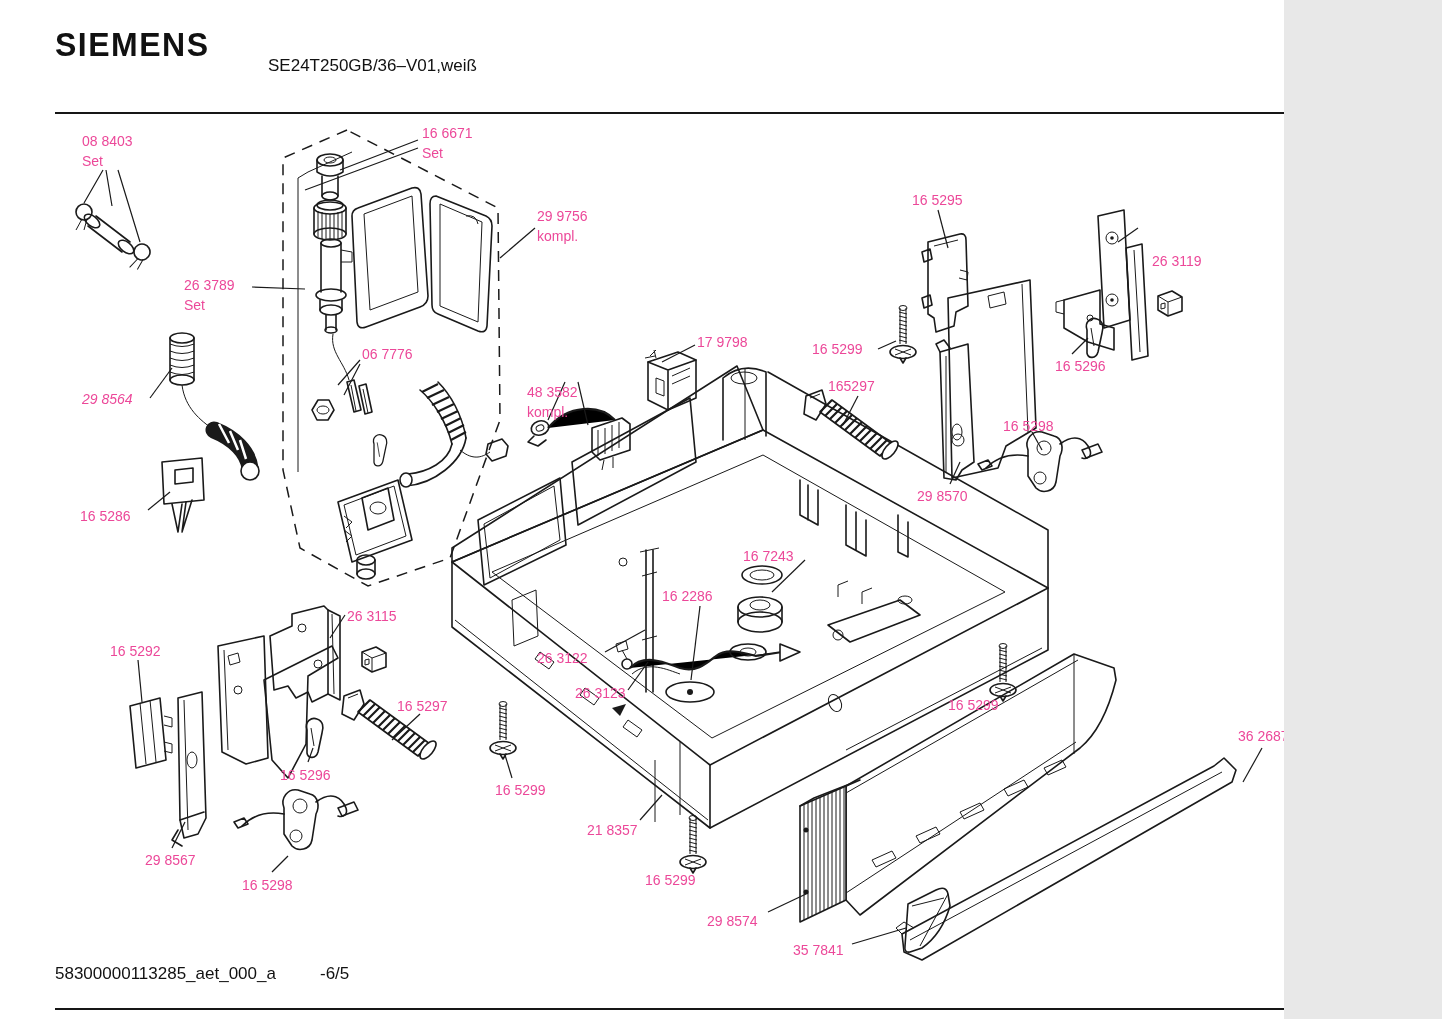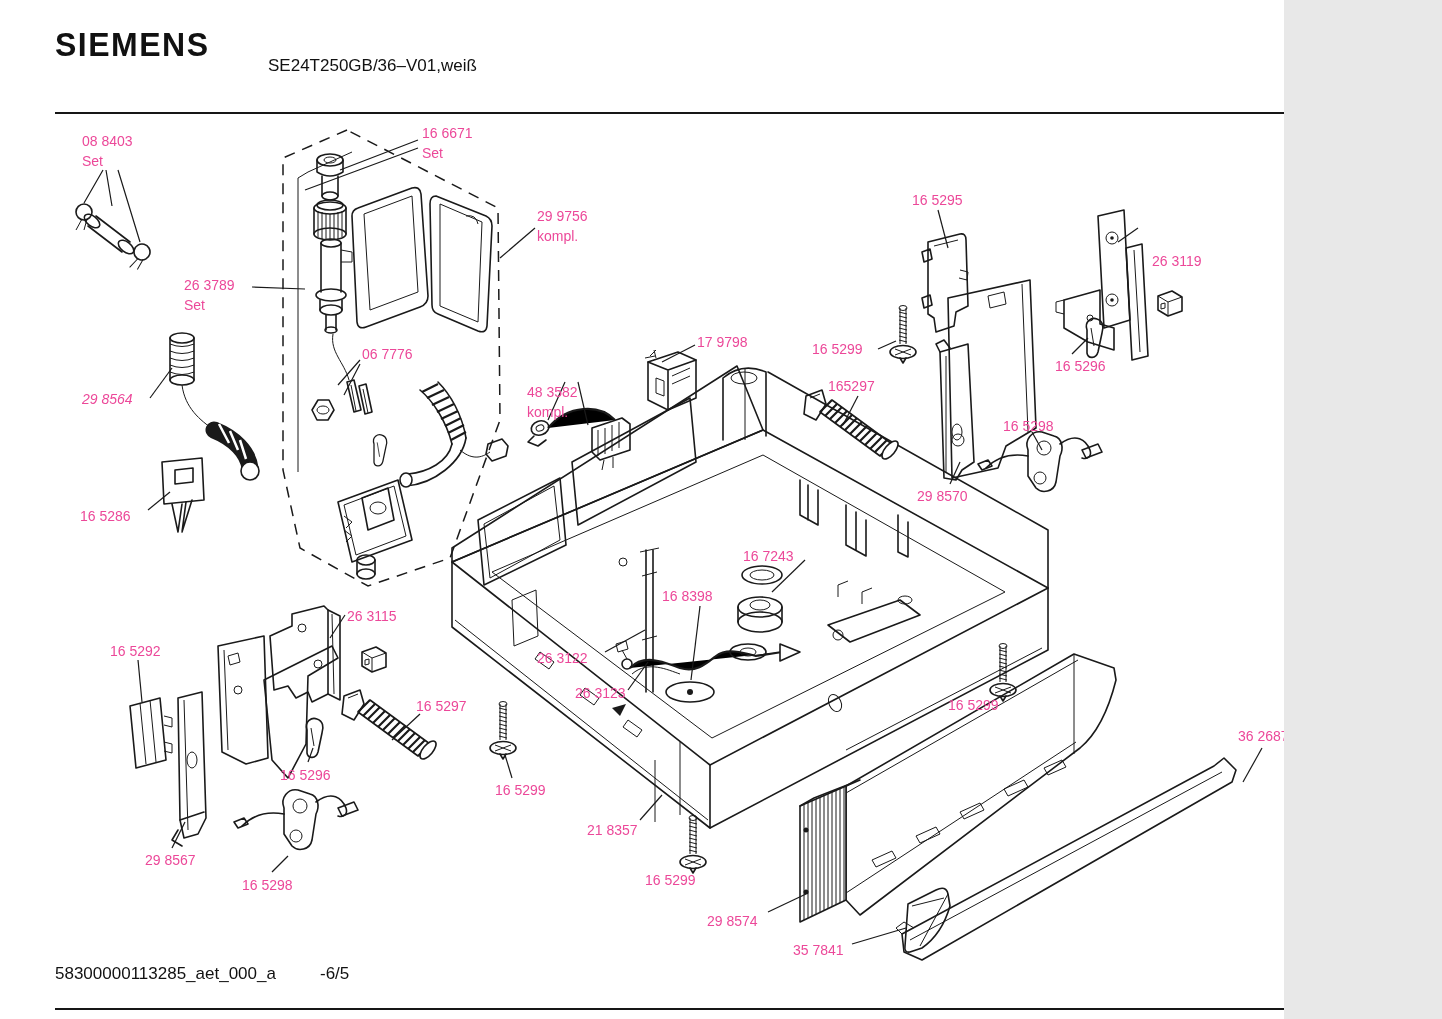--- a/index.html
+++ b/index.html
@@ -388,35 +388,35 @@
       <div class="part-label" style="left: 82px; top: 389px; font-style: italic;">
         <div>29 8564</div>
       </div>
       <div class="part-label" style="left: 80px; top: 506px;">
         <div>16 5286</div>
       </div>
       <div class="part-label" style="left: 743px; top: 546px;">
         <div>16 7243</div>
       </div>
       <div class="part-label" style="left: 662px; top: 586px;">
-        <div>16 8398</div>
+        <div>16 2286</div>
       </div>
       <div class="part-label" style="left: 537px; top: 648px;">
         <div>26 3122</div>
       </div>
       <div class="part-label" style="left: 575px; top: 683px;">
         <div>26 3123</div>
       </div>
       <div class="part-label" style="left: 347px; top: 606px;">
         <div>26 3115</div>
       </div>
       <div class="part-label" style="left: 110px; top: 641px;">
         <div>16 5292</div>
       </div>
-      <div class="part-label" style="left: 416px; top: 696px; text-align: right;">
+      <div class="part-label" style="left: 397px; top: 696px; text-align: right;">
         <div>16 5297</div>
       </div>
       <div class="part-label" style="left: 280px; top: 765px;">
         <div>16 5296</div>
       </div>
       <div class="part-label" style="left: 495px; top: 780px;">
         <div>16 5299</div>
       </div>
       <div class="part-label" style="left: 145px; top: 850px;">
         <div>29 8567</div>

